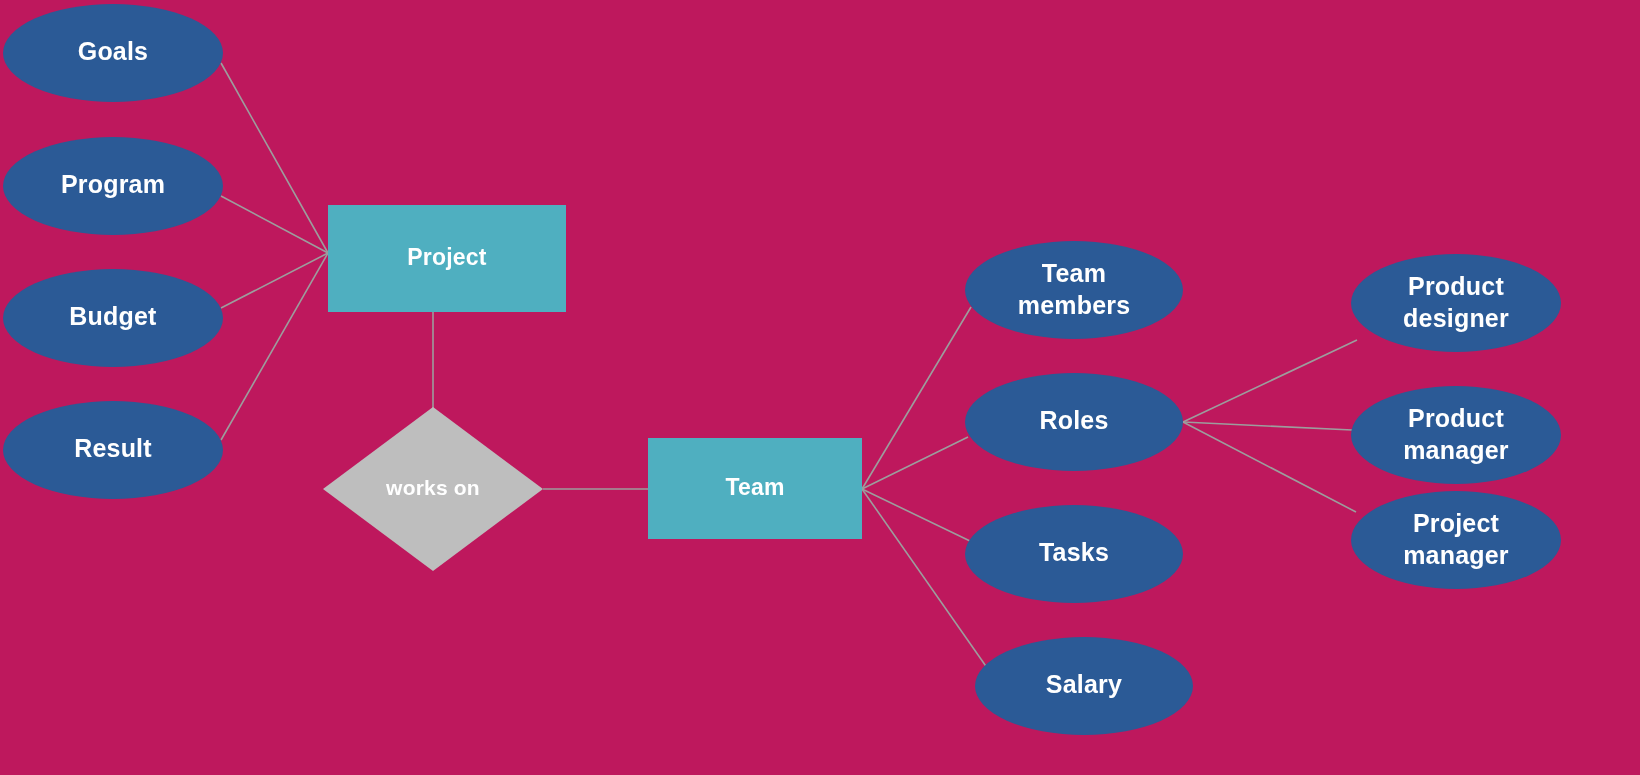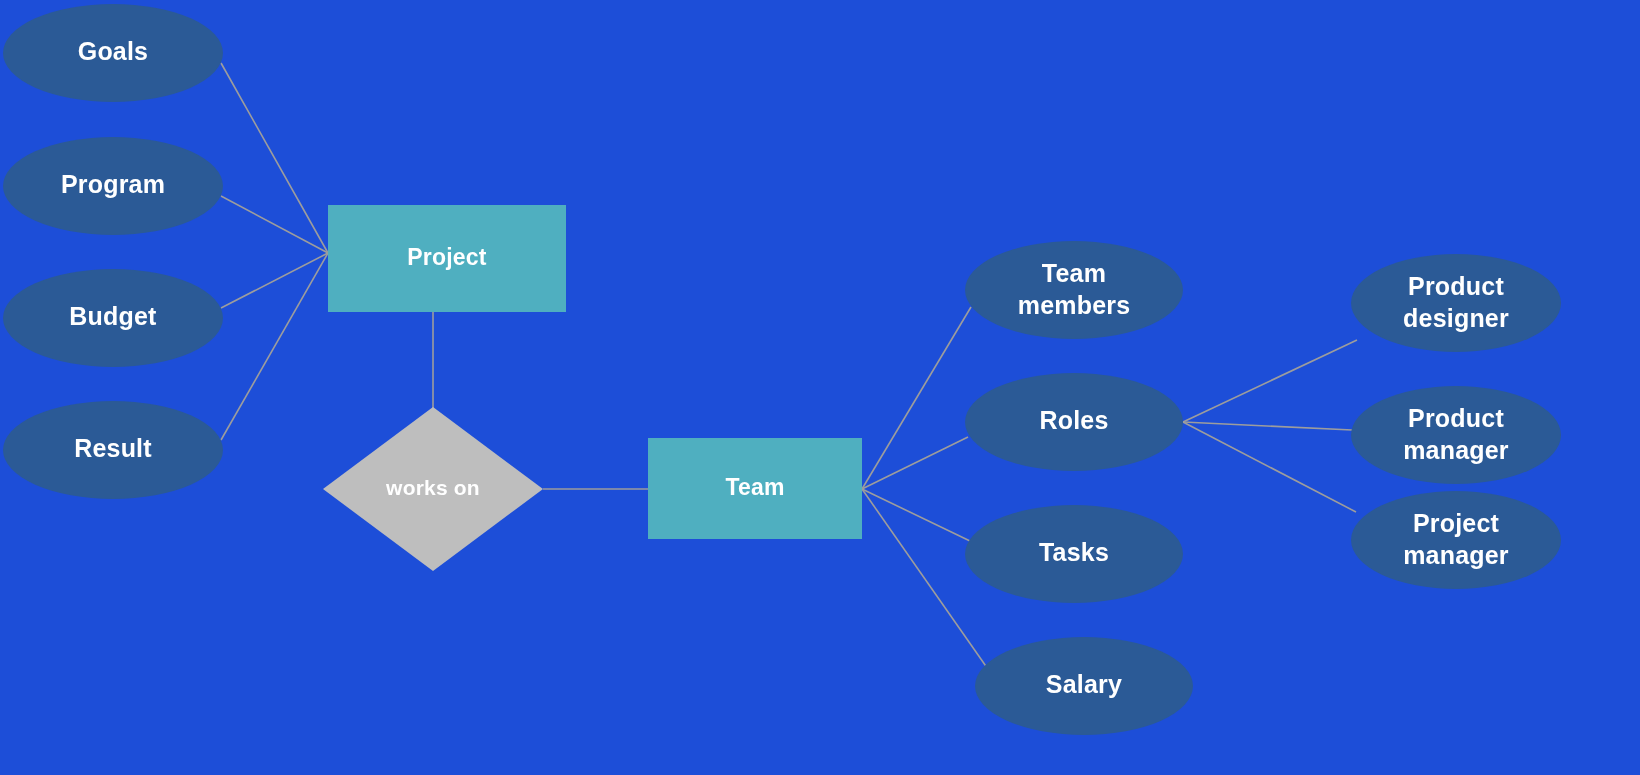--- a/index.html
+++ b/index.html
@@ -11,21 +11,21 @@
   body {
     width: 1640px;
     height: 775px;
     font-family: "Liberation Sans", sans-serif;
     overflow: hidden;
   }
   #diagram-root {
     position: relative;
     width: 1640px;
     height: 775px;
-    background: #1d4ed8;
+    background: #be185d;
   }
   svg.canvas {
     display: block;
     width: 1640px;
     height: 775px;
   }
   .edge {
     stroke: #9d9d9d;
     stroke-width: 1.6;
     fill: none;

